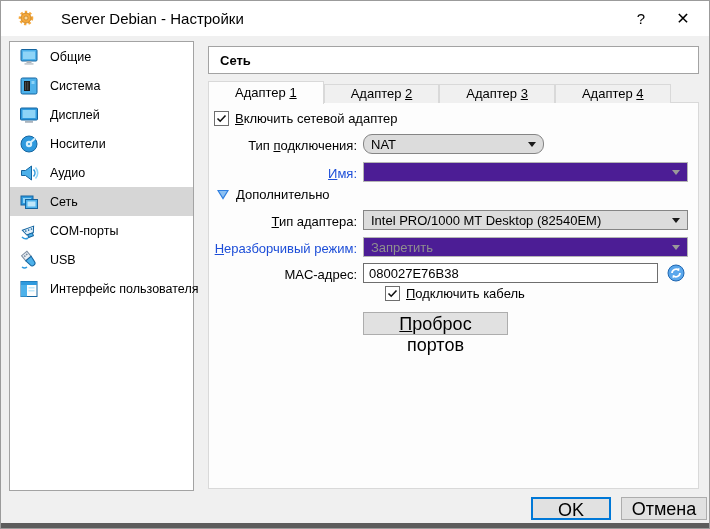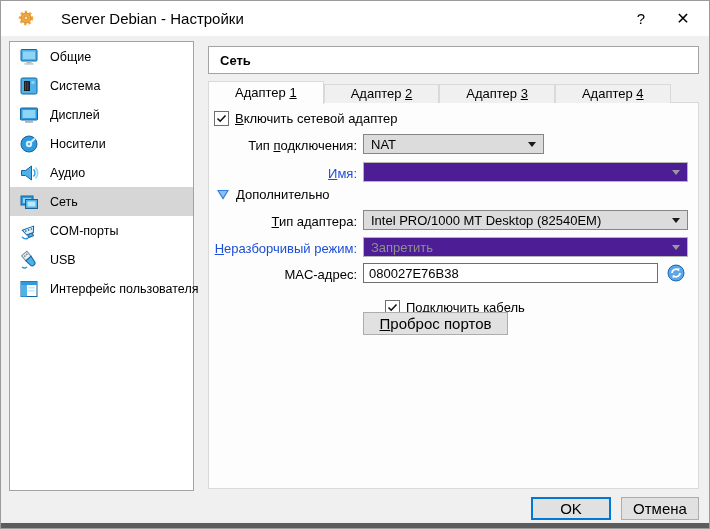--- a/index.html
+++ b/index.html
@@ -36,24 +36,24 @@
   .cbox{width:13px;height:13px;background:#fff;border:1px solid #6e6e6e;flex:none;position:relative;}
   .cbox svg{position:absolute;left:1px;top:1px;}
   .cbrow .cblbl{margin-left:6px;white-space:nowrap;}
   .combo{position:absolute;box-sizing:border-box;height:20px;background:#dcdcdc;border:1px solid #858585;display:flex;align-items:center;padding:0 7px;z-index:5;white-space:nowrap;cursor:default;}
   .combo.disabled{background:#4c1d95;border-color:#b5b5b5;color:#8f8f8f;}
   .arrow{position:absolute;right:7px;top:7px;width:0;height:0;border-left:4px solid transparent;border-right:4px solid transparent;border-top:5px solid #1a1a1a;}
   .combo.disabled .arrow{border-top-color:#9a9a9a;}
   .textbox{position:absolute;box-sizing:border-box;height:20px;background:#fff;border:1px solid #6e6e6e;display:flex;align-items:center;padding:0 5px;z-index:5;}
   .expander{position:absolute;display:flex;align-items:center;z-index:5;cursor:default;}
   .expander .exlbl{margin-left:7px;}
-  .btn{position:absolute;box-sizing:border-box;background:#e1e1e1;border:1px solid #adadad;font-family:"Liberation Sans",sans-serif;font-size:15px;color:#000;z-index:5;cursor:default;}
+  .btn{position:absolute;box-sizing:border-box;background:#e1e1e1;border:1px solid #adadad;font-family:"Liberation Sans",sans-serif;font-size:18px;color:#000;z-index:5;cursor:default;}
   .pf-btn{left:362px;top:311px;width:145px;height:23px;}
   .ok-btn{left:530px;top:496px;width:80px;height:23px;border:2px solid #0078d7;}
-  .cancel-btn{left:620px;top:496px;width:78px;height:23px;}
+  .cancel-btn{left:620px;top:496px;width:86px;height:23px;}
   .bottom-strip{position:absolute;left:0;top:522px;width:100%;height:7px;background:#5c5c5c;}
 </style>
 </head>
 <body>
 
 <div class="window">
 
   <div class="titlebar">
     <svg class="title-icon" viewBox="0 0 16 16">
       <circle cx="8" cy="8" r="6" fill="none" stroke="#f6a83b" stroke-width="2.6" stroke-dasharray="2.3 2.1"></circle>
@@ -172,21 +172,21 @@
   <div class="cbrow" style="left:213px;top:110px;">
     <span class="cbox">
         <svg width="11" height="11" viewBox="0 0 11 11">
           <polyline points="1.5,5.5 4.2,8.2 9.5,2.5" fill="none" stroke="#111" stroke-width="1.6"></polyline>
         </svg>
       </span>
     <span class="cblbl"><span></span><span class="mn">В</span><span>ключить сетевой адаптер</span></span>
   </div>
 
   <div class="row-label" style="top:137px;"><span>Тип </span><span class="mn">п</span><span>одключения:</span></div>
-  <div class="combo" style="left:362px;top:133px;width:181px;">
+  <div class="combo" style="left:362px;top:133px;width:181px;border-radius:9px;">
     <span>NAT</span>
     <span class="arrow"></span>
   </div>
 
   <div class="row-label dis" style="top:165px;"><span></span><span class="mn">И</span><span>мя:</span></div>
   <div class="combo disabled" style="left:362px;top:161px;width:325px;">
     <span></span>
     <span class="arrow"></span>
   </div>
 
@@ -216,21 +216,21 @@
   <div style="position:absolute;left:665px;top:262px;width:20px;height:20px;z-index:5;cursor:default;">
     <svg width="20" height="20" viewBox="0 0 20 20">
       <circle cx="10" cy="10" r="8" fill="#5aa7ec" stroke="#1f66b0"></circle>
       <path d="M6 10 a4 4 0 0 1 6.8 -2.6" stroke="#fff" stroke-width="1.8" fill="none"></path>
       <path d="M14 10 a4 4 0 0 1 -6.8 2.6" stroke="#fff" stroke-width="1.8" fill="none"></path>
       <path d="M13.4 4.8 L13.2 8 L10.6 6.4 Z" fill="#fff"></path>
       <path d="M6.6 15.2 L6.8 12 L9.4 13.6 Z" fill="#fff"></path>
     </svg>
   </div>
 
-  <div class="cbrow" style="left:362px;top:299px;padding-left:22px;">
+  <div class="cbrow" style="left:362px;top:285px;padding-left:22px;">
     <span class="cbox">
         <svg width="11" height="11" viewBox="0 0 11 11">
           <polyline points="1.5,5.5 4.2,8.2 9.5,2.5" fill="none" stroke="#111" stroke-width="1.6"></polyline>
         </svg>
       </span>
     <span class="cblbl"><span class="mn">П</span><span>одключить кабель</span></span>
   </div>
 
   <button class="btn pf-btn"><span class="mn">П</span><span>роброс портов</span></button>
 

